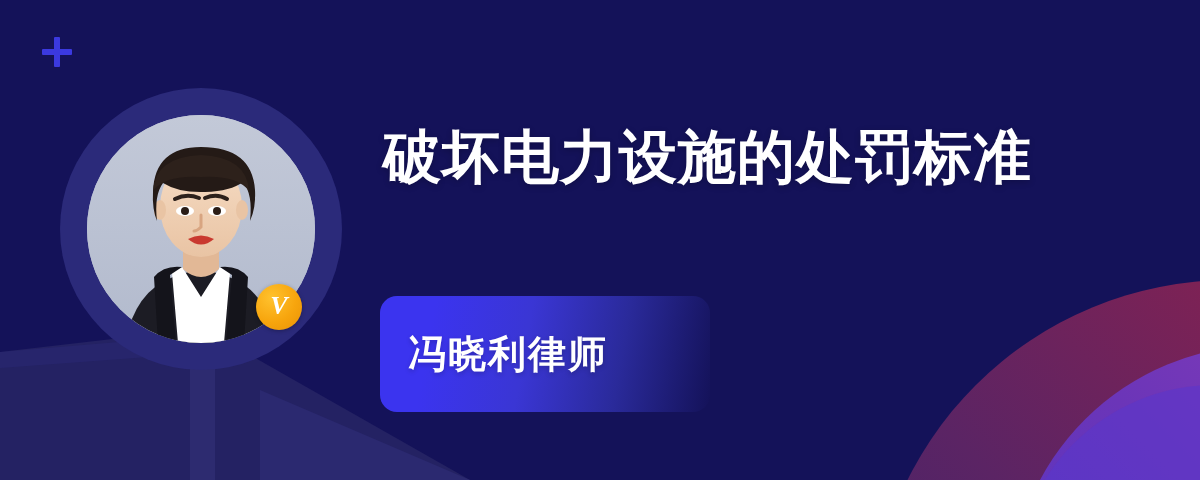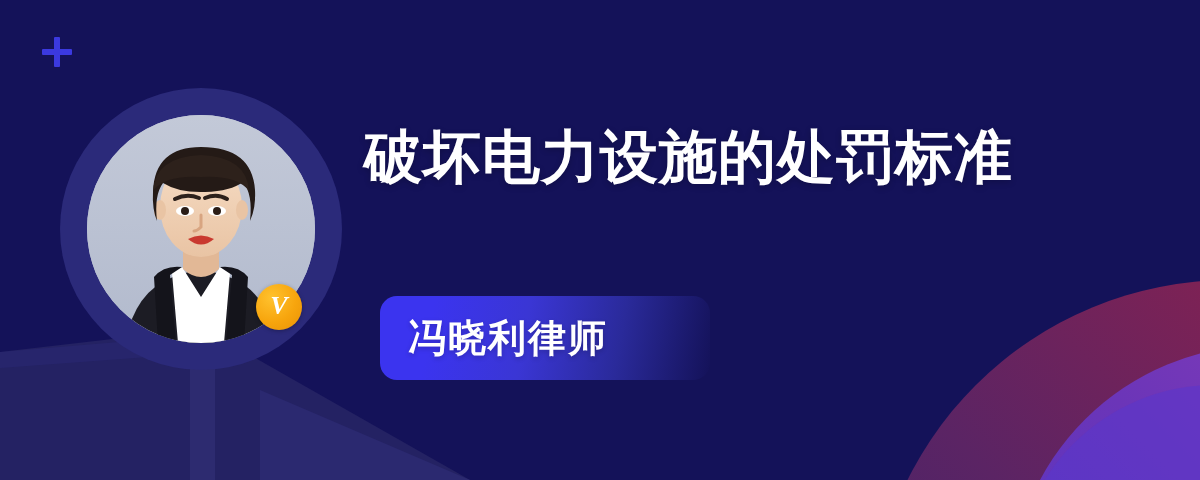--- a/index.html
+++ b/index.html
@@ -49,31 +49,31 @@
     display:flex; align-items:center; justify-content:center;
   }
   .verify-badge span {
     color:#fff; font-size:26px; font-weight:700; font-style:italic;
     line-height:1; transform:translateY(-1px);
     font-family:"Liberation Serif","DejaVu Serif",serif;
   }
 
   
   .title {
-    position:absolute; left:364px; top:118px; width:700px;
+    position:absolute; left:383px; top:118px; width:700px;
     color:#ffffff; font-size:58px; font-weight:700;
     line-height:78px; letter-spacing:1px;
     text-shadow:0 2px 6px rgba(0,0,0,.22);
     font-family:"Liberation Sans","DejaVu Sans",sans-serif;
   }
 
   
   .name-badge {
     position:absolute; left:380px; top:296px;
-    width:330px; height:84px; border-radius:17px;
+    width:330px; height:116px; border-radius:17px;
     background:linear-gradient(100deg,#3b34ef 0%, #3b34ef 16%, #3a36d4 44%, #2a2a9a 72%, rgba(22,20,95,0) 100%);
     display:flex; align-items:center;
   }
   .name-badge span {
     padding-left:28px; color:#ffffff;
     font-size:38px; font-weight:700; letter-spacing:2px;
     text-shadow:0 2px 5px rgba(0,0,0,.2);
   }
 </style>
 </head>

